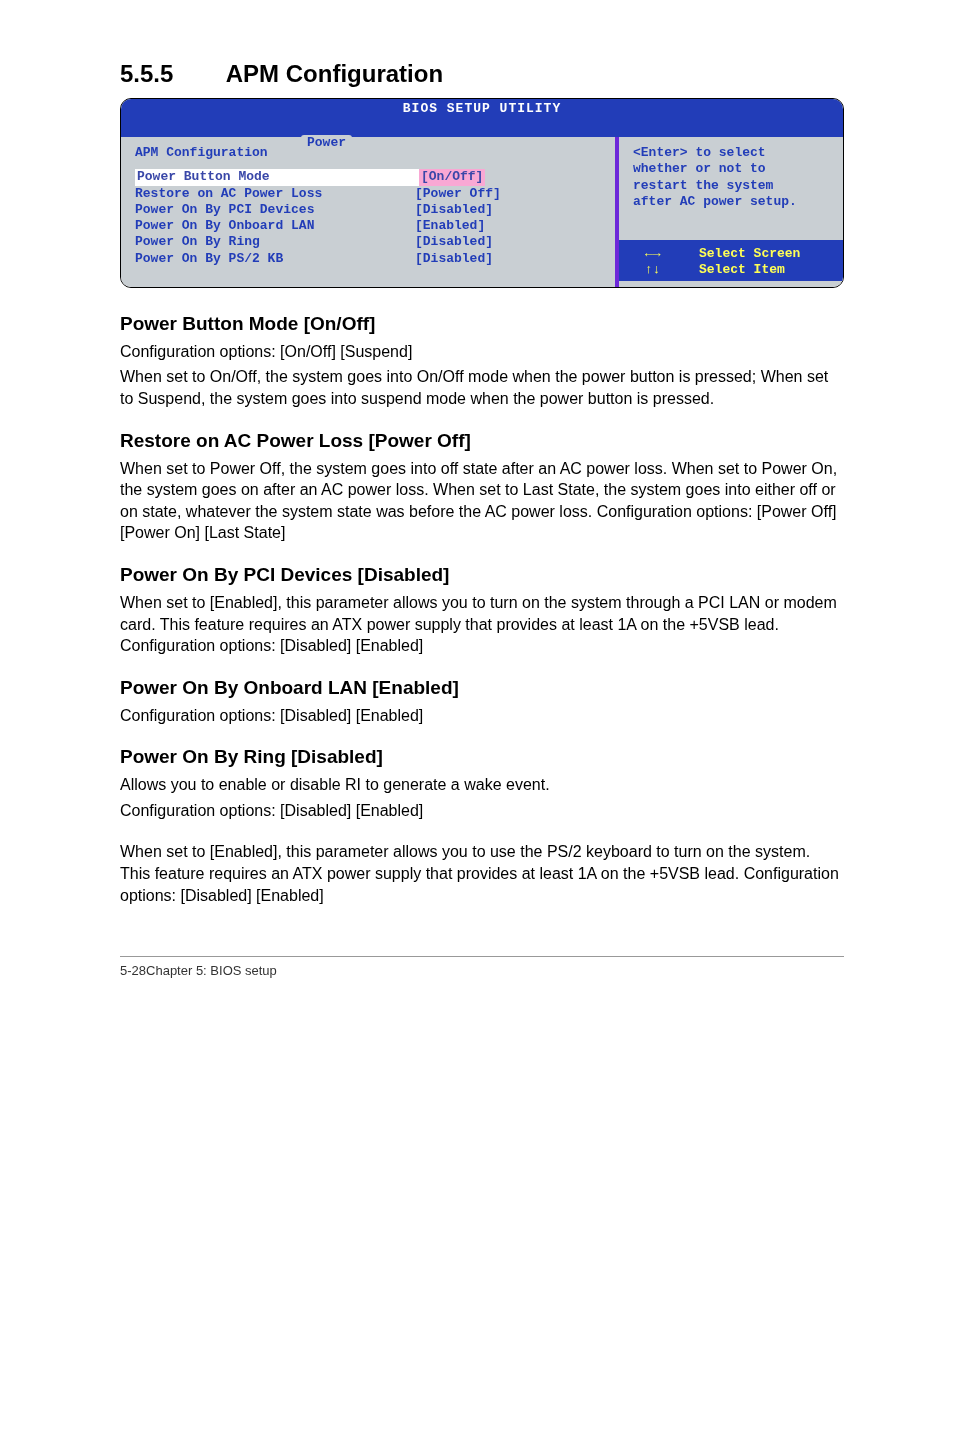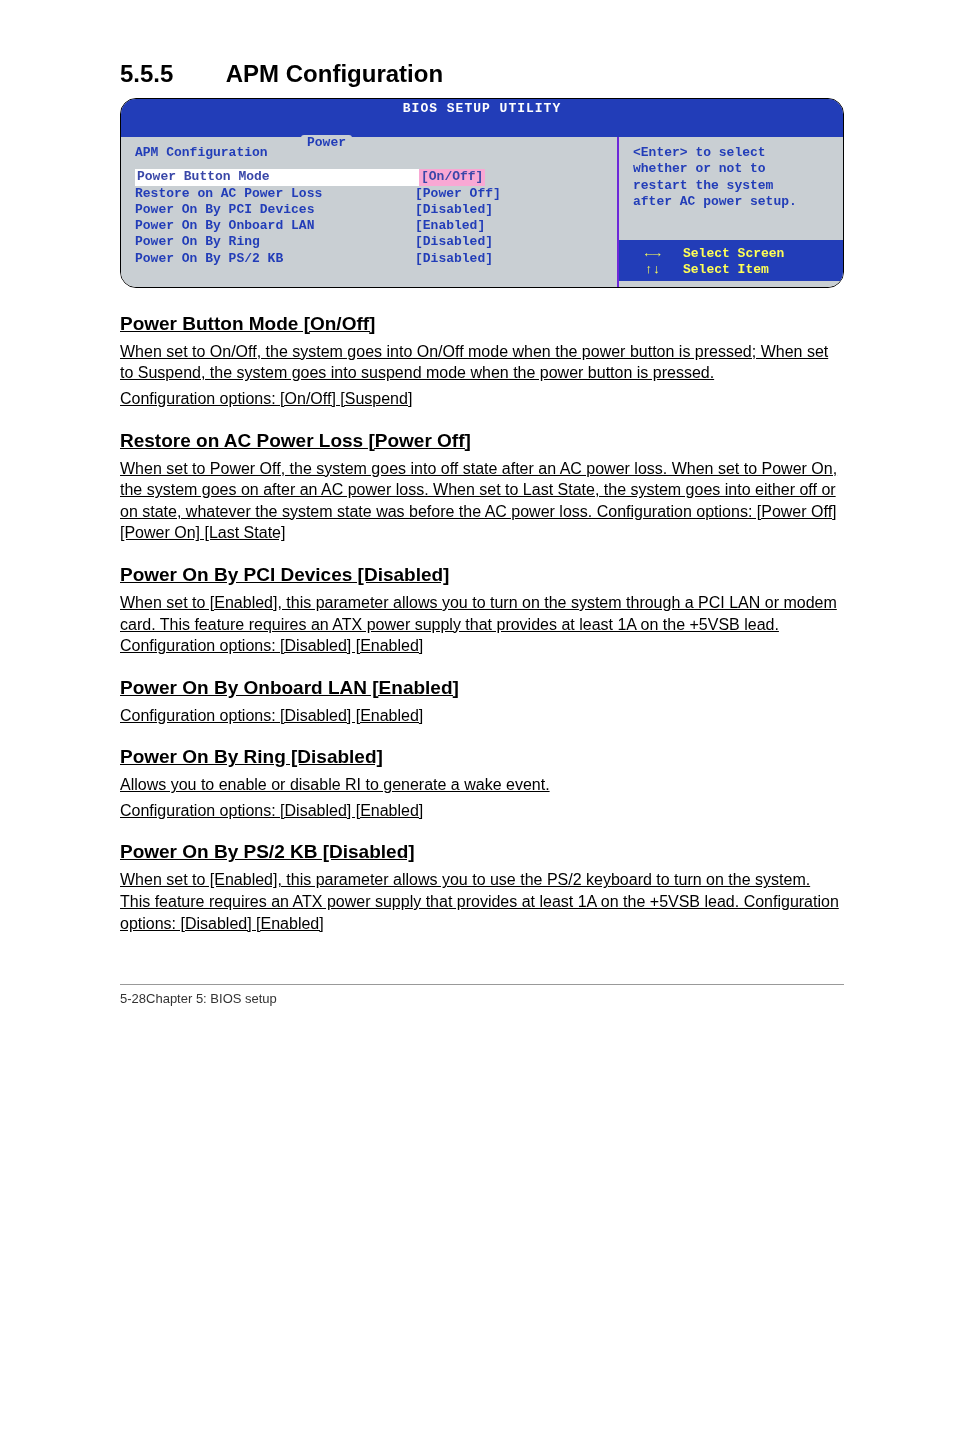--- a/index.html
+++ b/index.html
@@ -17,21 +17,21 @@
     font-size: 24px;
     font-weight: bold;
     margin: 0 0 10px 0;
   }
   h2.section-heading .num {
     display: inline-block;
     width: 100px;
   }
   .bios-box {
     border: 1px solid #000;
-    border-radius: 16px;
+    border-radius: 11px;
     overflow: hidden;
     font-family: "Courier New", monospace;
     font-size: 13px;
     line-height: 1.25;
     margin-bottom: 25px;
   }
   .bios-header {
     background: #223db8;
     color: #fefefe;
     text-align: center;
@@ -62,21 +62,21 @@
     background: #c9cfd3;
   }
   .bios-left {
     flex: 1;
     padding: 8px 14px 20px 14px;
     color: #223db8;
     font-weight: bold;
   }
   .bios-right {
     width: 200px;
-    border-left: 2px solid #6d28d9;
+    border-left: 4px solid #6d28d9;
     padding: 8px 10px 2px 14px;
     color: #223db8;
     font-weight: bold;
     position: relative;
   }
   .bios-row {
     display: flex;
   }
   .bios-label { width: 280px; white-space: pre; font-family: Liberation Mono, monospace; }
   .bios-val { white-space: pre; }
@@ -87,22 +87,22 @@
   .bios-keys {
     background: #223db8;
     color: #fff;
     margin: 30px -10px -2px -14px;
     padding: 4px 8px 2px 8px;
     border-top: 2px solid #223db8;
     font-weight: bold;
   }
   .bios-keys .kline { display: flex; }
   .bios-keys .arrows { color: #ffff55; width: 38px; display:inline-block; padding-left: 18px;}
-  .bios-keys .klabel-yellow{ color: #ffff55;}
-  .descr-block { margin-bottom: 20px; text-decoration: underline; }
+  .bios-keys .klabel-yellow{ color: #ffff55; margin-left: 16px;}
+  .descr-block { margin-bottom: 20px; }
   h3.option-h {
     font-size: 19px;
     font-weight: bold;
     margin: 14px 0 6px 0;
   }
   p.body {
     font-size: 16px;
     margin: 0 0 4px 0;
     line-height: 1.35;
   }
@@ -185,42 +185,41 @@
             <span class="klabel-yellow">Select Item</span>
           </div>
         </div>
       </div>
     </div>
   </div>
 
   <div id="options-container">
       <div class="descr-block">
         <h3 class="option-h">Power Button Mode [On/Off]</h3>
+        <p class="body">Configuration options: [On/Off] [Suspend]</p>
         <p class="body">When set to On/Off, the system goes into On/Off mode when the power button is pressed; When set to Suspend, the system goes into suspend mode when the power button is pressed.</p>
-        <p class="body">Configuration options: [On/Off] [Suspend]</p>
       </div>
       <div class="descr-block">
         <h3 class="option-h">Restore on AC Power Loss [Power Off]</h3>
         <p class="body">When set to Power Off, the system goes into off state after an AC power loss. When set to Power On, the system goes on after an AC power loss. When set to Last State, the system goes into either off or on state, whatever the system state was before the AC power loss. Configuration options: [Power Off] [Power On] [Last State]</p>
       </div>
       <div class="descr-block">
         <h3 class="option-h">Power On By PCI Devices [Disabled]</h3>
         <p class="body">When set to [Enabled], this parameter allows you to turn on the system through a PCI LAN or modem card. This feature requires an ATX power supply that provides at least 1A on the +5VSB lead. Configuration options: [Disabled] [Enabled]</p>
       </div>
       <div class="descr-block">
         <h3 class="option-h">Power On By Onboard LAN [Enabled]</h3>
         <p class="body">Configuration options: [Disabled] [Enabled]</p>
       </div>
       <div class="descr-block">
         <h3 class="option-h">Power On By Ring [Disabled]</h3>
         <p class="body">Allows you to enable or disable RI to generate a wake event.</p>
         <p class="body">Configuration options: [Disabled] [Enabled]</p>
       </div>
       <div class="descr-block">
-        <h3 class="option-h">Power On By PS/2 KB [Disabled]</h3>
         <p class="body">When set to [Enabled], this parameter allows you to use the PS/2 keyboard to turn on the system. This feature requires an ATX power supply that provides at least 1A on the +5VSB lead. Configuration options: [Disabled] [Enabled]</p>
       </div>
     </div>
 
   <div class="footer">
     <span>5-28</span>
     <span>Chapter 5: BIOS setup</span>
   </div>
 
 </div>

